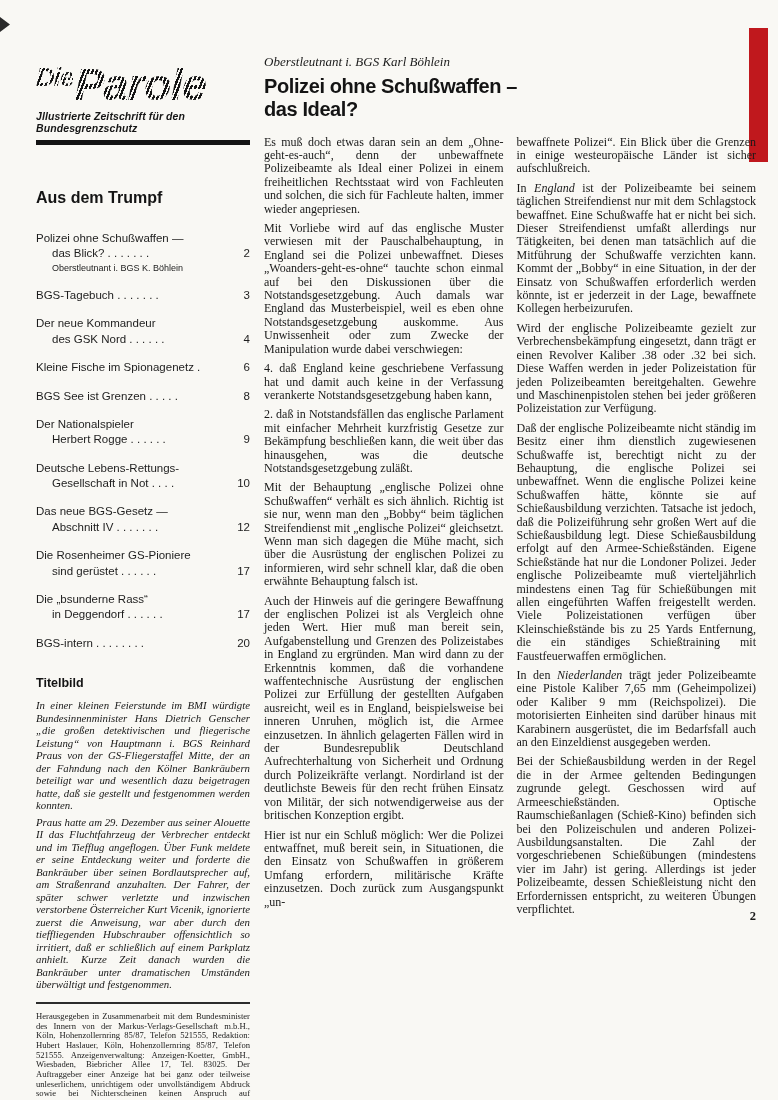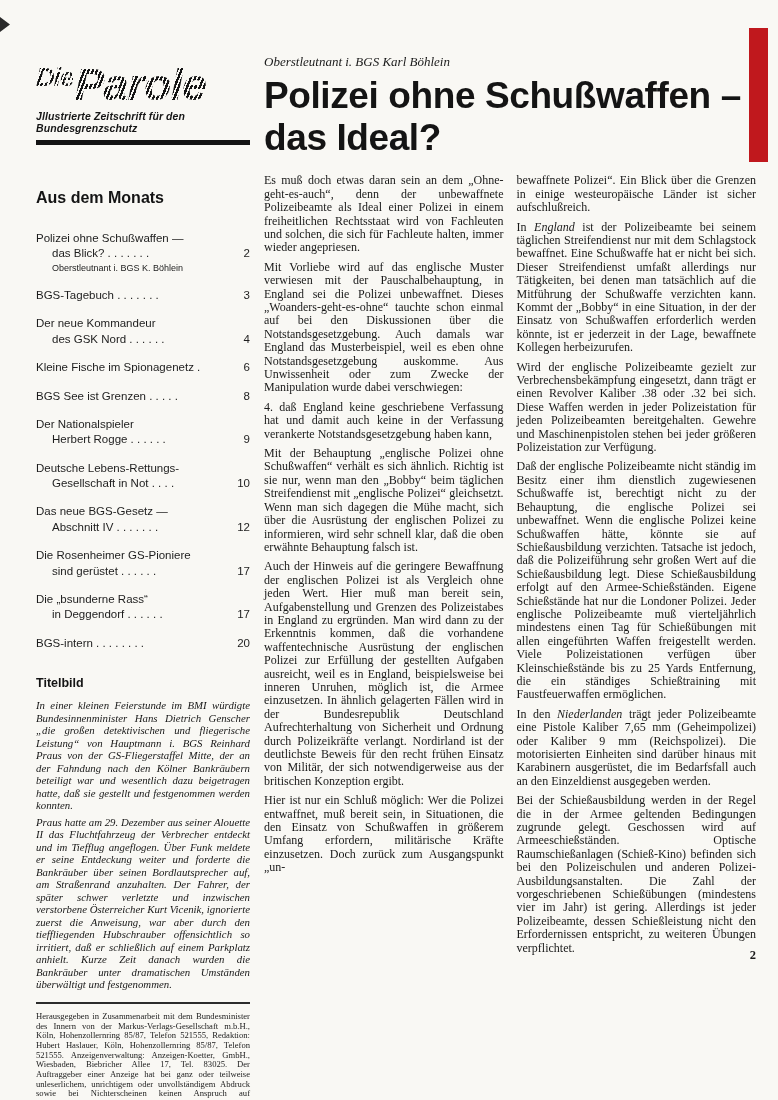--- a/index.html
+++ b/index.html
@@ -54,21 +54,21 @@
   .tb-para {
     font-style:italic; font-size:10.8px; line-height:1.16; text-align:justify;
     margin:0 0 4px; color:#171717;
   }
   .rule-thin { height:2px; background:#2c2c2c; margin:11px 0 8px; }
   .imprint { font-size:8.6px; line-height:1.13; text-align:justify; margin:0; color:#222; }
   
   .article { position:absolute; left:264px; top:54px; width:492px; }
   .byline { font-style:italic; font-size:13px; margin-bottom:5px; color:#1a1a1a; }
   .title {
-    font-family:"Liberation Sans", sans-serif; font-size:37px; line-height:1.14;
+    font-family:"Liberation Sans", sans-serif; font-size:20px; line-height:1.14;
     font-weight:bold; letter-spacing:-0.4px; margin:0 0 15px; color:#141414;
   }
   .cols { display:flex; gap:13px; }
   .col { width:240px; }
   .col p {
     margin:0 0 6px; text-align:justify; font-size:12px; line-height:13.4px; color:#191919;
   }
   .pagenum { font-weight:bold; font-size:12.5px; text-align:right; margin-top:-13.4px; }
 </style>
 </head>
@@ -79,21 +79,21 @@
   <div class="reg-mark"></div>
   <div class="red-bar" style="background: rgb(192, 24, 29);"></div>
 
   <aside class="sidebar">
     <div class="logo">
       <span class="logo-die">Die</span><span class="logo-parole">Parole</span>
     </div>
     <div class="tagline">Jllustrierte Zeitschrift für den Bundesgrenzschutz</div>
     <div class="rule-thick"></div>
 
-    <h2 class="toc-heading">Aus dem Monats</h2>
+    <h2 class="toc-heading">Aus dem Trumpf</h2>
 
     <nav class="toc">
       <div class="toc-entry">
         <div class="toc-l1">Polizei ohne Schußwaffen —</div>
         <div class="toc-row ind">
           <span>das Blick?  .  .  .  .  .  .  .</span>
           <span class="toc-pg">2</span>
         </div>
         <div class="toc-sub">Oberstleutnant i. BGS K. Böhlein</div>
       </div>
@@ -177,20 +177,21 @@
     <div class="byline">Oberstleutnant i. BGS Karl Böhlein</div>
     <h1 class="title">
       <span>Polizei ohne Schußwaffen –</span><br>
       <span>das Ideal?</span>
     </h1>
     <div class="cols">
       <div class="col">
         <p>Es muß doch etwas daran sein an dem „Ohne-geht-es-auch“, denn der unbewaffnete Polizeibeamte als Ideal einer Polizei in einem freiheitlichen Rechtsstaat wird von Fachleuten und solchen, die sich für Fachleute halten, immer wieder angepriesen.</p>
         <p>Mit Vorliebe wird auf das englische Muster verwiesen mit der Pauschalbehauptung, in England sei die Polizei unbewaffnet. Dieses „Woanders-geht-es-ohne“ tauchte schon einmal auf bei den Diskussionen über die Notstandsgesetzgebung. Auch damals war England das Musterbeispiel, weil es eben ohne Notstandsgesetzgebung auskomme. Aus Unwissenheit oder zum Zwecke der Manipulation wurde dabei verschwiegen:</p>
         <p>4. daß England keine geschriebene Verfassung hat und damit auch keine in der Verfassung verankerte Notstandsgesetzgebung haben kann,</p>
+        <p>2. daß in Notstandsfällen das englische Parlament mit einfacher Mehrheit kurzfristig Gesetze zur Bekämpfung beschließen kann, die weit über das hinausgehen, was die deutsche Notstandsgesetzgebung zuläßt.</p>
         <p>Mit der Behauptung „englische Polizei ohne Schußwaffen“ verhält es sich ähnlich. Richtig ist sie nur, wenn man den „Bobby“ beim täglichen Streifendienst mit „englische Polizei“ gleichsetzt. Wenn man sich dagegen die Mühe macht, sich über die Ausrüstung der englischen Polizei zu informieren, wird sehr schnell klar, daß die oben erwähnte Behauptung falsch ist.</p>
         <p>Auch der Hinweis auf die geringere Bewaffnung der englischen Polizei ist als Vergleich ohne jeden Wert. Hier muß man bereit sein, Aufgabenstellung und Grenzen des Polizeistabes in England zu ergründen. Man wird dann zu der Erkenntnis kommen, daß die vorhandene waffentechnische Ausrüstung der englischen Polizei zur Erfüllung der gestellten Aufgaben ausreicht, weil es in England, beispielsweise bei inneren Unruhen, möglich ist, die Armee einzusetzen. In ähnlich gelagerten Fällen wird in der Bundesrepublik Deutschland Aufrechterhaltung von Sicherheit und Ordnung durch Polizeikräfte verlangt. Nordirland ist der deutlichste Beweis für den recht frühen Einsatz von Militär, der sich notwendigerweise aus der britischen Konzeption ergibt.</p>
         <p>Hier ist nur ein Schluß möglich: Wer die Polizei entwaffnet, muß bereit sein, in Situationen, die den Einsatz von Schußwaffen in größerem Umfang erfordern, militärische Kräfte einzusetzen. Doch zurück zum Ausgangspunkt „un-</p>
       </div>
       <div class="col">
         <p>bewaffnete Polizei“. Ein Blick über die Grenzen in einige westeuropäische Länder ist sicher aufschlußreich.</p>
         <p>In <i>England</i> ist der Polizeibeamte bei seinem täglichen Streifendienst nur mit dem Schlagstock bewaffnet. Eine Schußwaffe hat er nicht bei sich. Dieser Streifendienst umfaßt allerdings nur Tätigkeiten, bei denen man tatsächlich auf die Mitführung der Schußwaffe verzichten kann. Kommt der „Bobby“ in eine Situation, in der der Einsatz von Schußwaffen erforderlich werden könnte, ist er jederzeit in der Lage, bewaffnete Kollegen herbeizurufen.</p>
         <p>Wird der englische Polizeibeamte gezielt zur Verbrechensbekämpfung eingesetzt, dann trägt er einen Revolver Kaliber .38 oder .32 bei sich. Diese Waffen werden in jeder Polizeistation für jeden Polizeibeamten bereitgehalten. Gewehre und Maschinenpistolen stehen bei jeder größeren Polizeistation zur Verfügung.</p>
         <p>Daß der englische Polizeibeamte nicht ständig im Besitz einer ihm dienstlich zugewiesenen Schußwaffe ist, berechtigt nicht zu der Behauptung, die englische Polizei sei unbewaffnet. Wenn die englische Polizei keine Schußwaffen hätte, könnte sie auf Schießausbildung verzichten. Tatsache ist jedoch, daß die Polizeiführung sehr großen Wert auf die Schießausbildung legt. Diese Schießausbildung erfolgt auf den Armee-Schießständen. Eigene Schießstände hat nur die Londoner Polizei. Jeder englische Polizeibeamte muß vierteljährlich mindestens einen Tag für Schießübungen mit allen eingeführten Waffen freigestellt werden. Viele Polizeistationen verfügen über Kleinschießstände bis zu 25 Yards Entfernung, die ein ständiges Schießtraining mit Faustfeuerwaffen ermöglichen.</p>
         <p>In den <i>Niederlanden</i> trägt jeder Polizeibeamte eine Pistole Kaliber 7,65 mm (Geheimpolizei) oder Kaliber 9 mm (Reichspolizei). Die motorisierten Einheiten sind darüber hinaus mit Karabinern ausgerüstet, die im Bedarfsfall auch an den Einzeldienst ausgegeben werden.</p>

